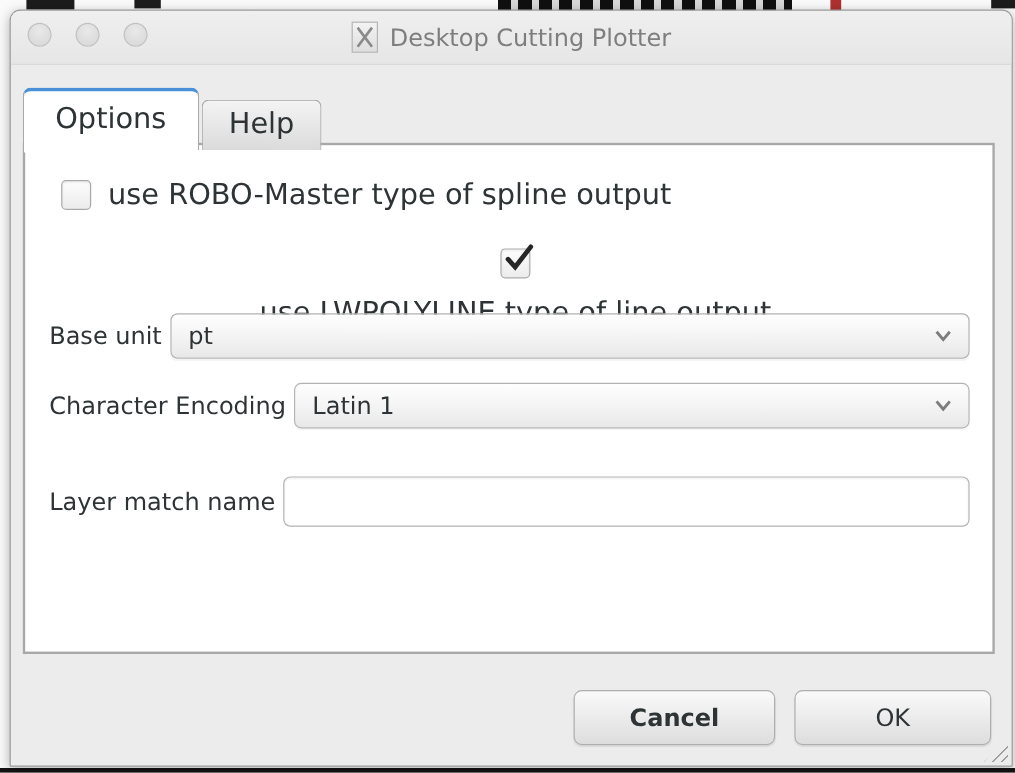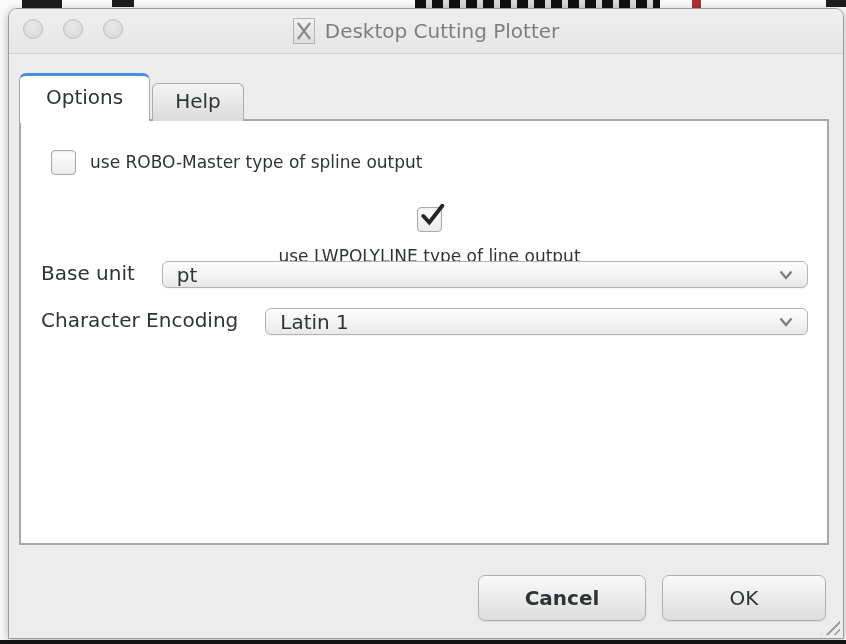--- a/index.html
+++ b/index.html
@@ -50,21 +50,21 @@
     border:1px solid #b5b5b5;
     background:linear-gradient(#f3f3f3,#dedede);
     display:flex; align-items:center; justify-content:center;
     box-sizing:border-box;
   }
   .title-text { font-size:20px; color:#7e7e7e; }
 
   
   .tab-strip { position:absolute; left:10px; top:64px; display:flex; align-items:flex-end; z-index:3; }
   .tab {
-    font-size:20px; color:#2e3436;
+    font-size:24px; color:#2e3436;
     background:linear-gradient(#f4f4f4,#dbdbdb);
     border:1px solid #ababab; border-bottom:none;
     border-radius:6px 6px 0 0;
     padding:5px 22px 8px;
     margin-left:2px;
     position:relative;
     cursor:default;
   }
   .tab.active {
     background:#fff;
@@ -94,26 +94,26 @@
   .check-row.second { margin-bottom:24px;flex-direction:column; }
   .checkbox {
     width:25px; height:25px; flex:0 0 25px;
     border:1px solid #a9a9a9; border-radius:4px;
     background:linear-gradient(#fdfdfd,#ececec);
     box-shadow:inset 0 1px 2px rgba(0,0,0,0.08);
     position:relative; box-sizing:border-box;
   }
   .checkmark { display:none; position:absolute; left:1px; top:-5px; width:26px; height:26px; }
   .checkbox.checked .checkmark { display:block; }
-  .check-label { font-size:17px; color:#2e3436; }
-
-  .field-row { display:flex; gap:27px; margin-bottom:20px; }
+  .check-label { font-size:24px; color:#2e3436; }
+
+  .field-row { display:flex; align-items:center; gap:7px; margin-bottom:20px; }
   .field-label { font-size:20px; color:#2e3436; white-space:nowrap; }
   .dropdown {
-    flex:1; height:27px;
+    flex:1; height:38px;
     border:1px solid #b3b3b3; border-radius:6px;
     background:linear-gradient(#fefefe,#f3f3f3 55%,#e8e8e8);
     box-shadow:0 1px 1px rgba(0,0,0,0.05);
     display:flex; align-items:center;
     padding:0 40px 0 14px;
     font-size:20px; color:#2e3436;
     position:relative; box-sizing:border-box;
     cursor:default;
   }
   .chevron { position:absolute; right:14px; top:50%; margin-top:-5px; }
@@ -223,20 +223,24 @@
         <span>Latin 1</span>
         <svg class="chevron" width="14" height="10" viewBox="0 0 14 10">
           <path d="M1.5 1.5 L7 8 L12.5 1.5" fill="none" stroke="#7d7d7d" stroke-width="2.4"></path>
         </svg>
       </div>
     </div>
 
     <div class="field-row">
     </div>
 
+    <div class="field-row">
+      <span class="field-label">Layer match name</span>
+      <input class="text-input" type="text" value="" style="">
+    </div>
 
   </div>
 
   <div class="action-area">
     <div class="btn btn-cancel">Cancel</div>
     <div class="btn btn-ok">OK</div>
   </div>
 
   <div class="resize-grip"></div>
 

